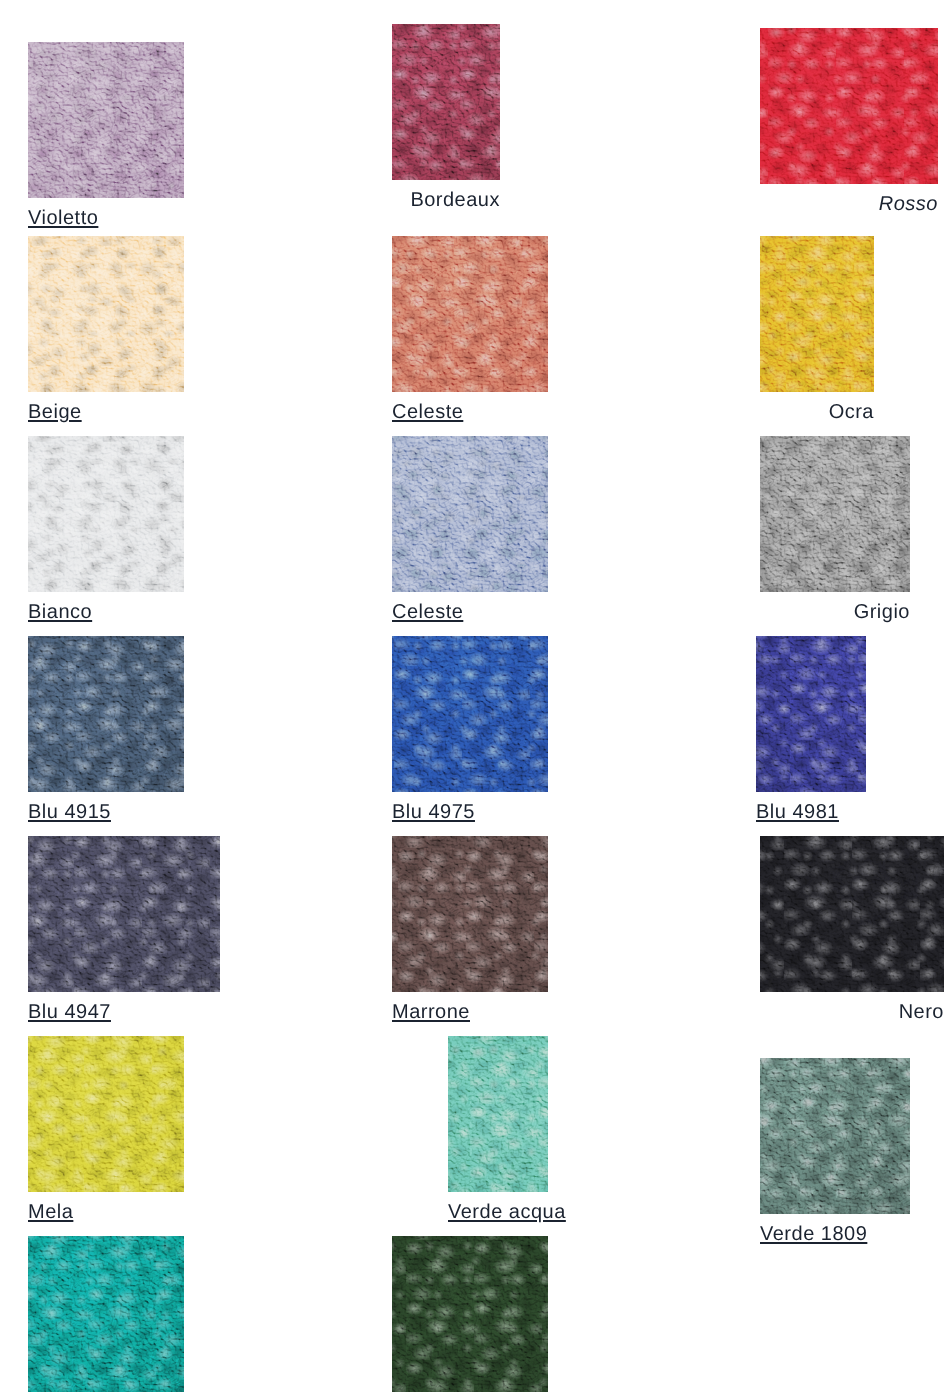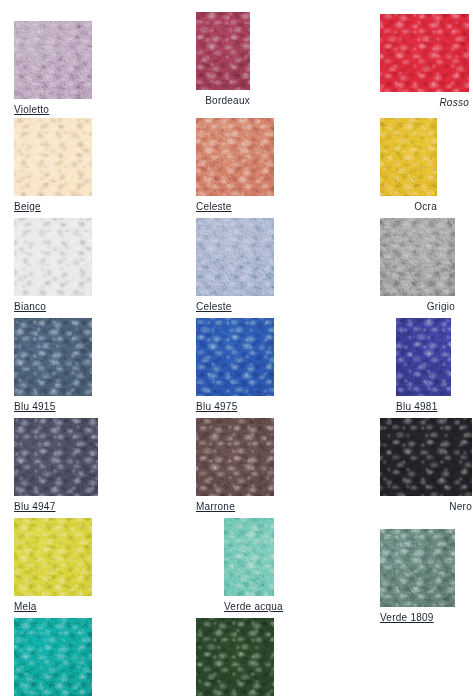--- a/index.html
+++ b/index.html
@@ -234,32 +234,32 @@
       <div class="swatch-chip" title="Blu 4975" style="background-color: rgb(33, 67, 140); height: 78px;">
         <div class="grain-a" style="background-position: 17px 1px;"></div>
         <div class="grain-b" style="background-position: 17px 1px;"></div>
         <div class="grain-c" style="background-position: 17px 1px;"></div>
         <svg class="grain-svg" preserveAspectRatio="none">
           <rect x="0" y="0" width="100%" height="100%" filter="url(#leatherGrain)"></rect>
         </svg>
       </div>
       <div class="swatch-label align-left">Blu 4975</div>
     </div>
-    <div class="swatch-cell" style="left: 376px; top: 318px; width: 75px; padding-left: 20px;">
+    <div class="swatch-cell" style="left: 358px; top: 318px; width: 75px; padding-left: 20px;">
       <div class="swatch-chip" title="Blu 4981" style="background-color: rgb(45, 47, 114); height: 78px;">
         <div class="grain-a" style="background-position: 28px 8px;"></div>
         <div class="grain-b" style="background-position: 28px 8px;"></div>
         <div class="grain-c" style="background-position: 28px 8px;"></div>
         <svg class="grain-svg" preserveAspectRatio="none">
           <rect x="0" y="0" width="100%" height="100%" filter="url(#leatherGrain)"></rect>
         </svg>
       </div>
       <div class="swatch-label align-left">Blu 4981</div>
     </div>
-    <div class="swatch-cell" style="left: 14px; top: 418px; width: 84px;">
+    <div class="swatch-cell" style="left: 14px; top: 418px; width: 96px;">
       <div class="swatch-chip" title="Blu 4947" style="background-color: rgb(59, 59, 76); height: 78px;">
         <div class="grain-a" style="background-position: 8px 15px;"></div>
         <div class="grain-b" style="background-position: 8px 15px;"></div>
         <div class="grain-c" style="background-position: 8px 15px;"></div>
         <svg class="grain-svg" preserveAspectRatio="none">
           <rect x="0" y="0" width="100%" height="100%" filter="url(#leatherGrain)"></rect>
         </svg>
       </div>
       <div class="swatch-label align-left">Blu 4947</div>
     </div>

